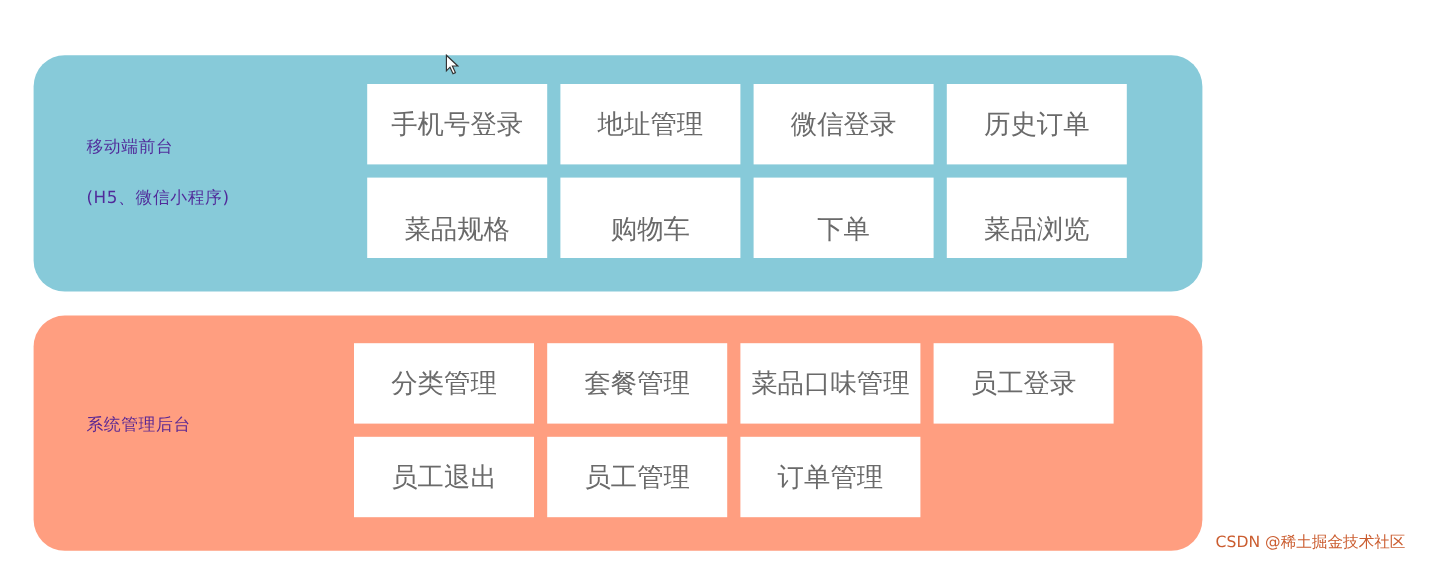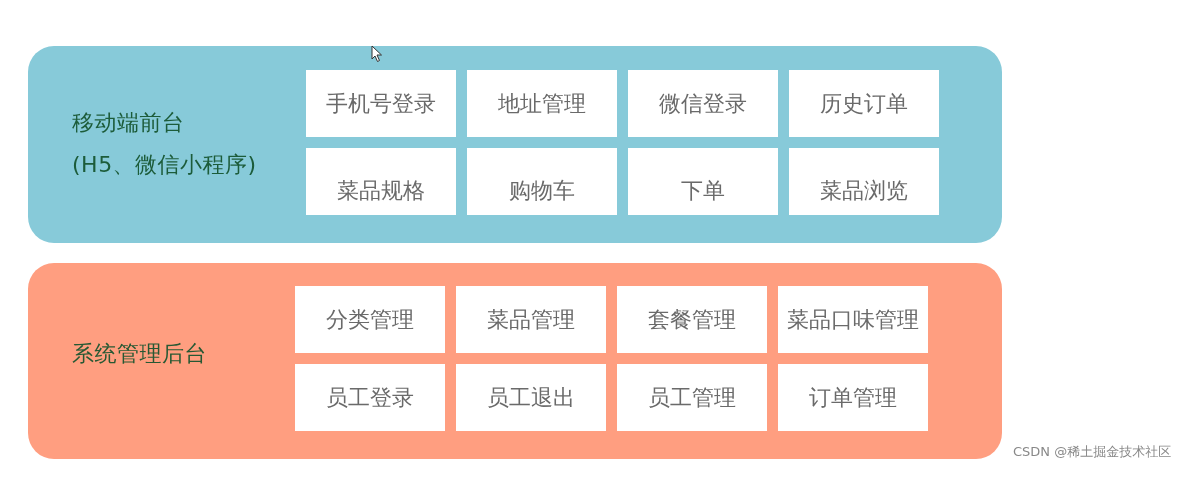--- a/index.html
+++ b/index.html
@@ -4,35 +4,35 @@
   <style>
     html, body { margin: 0; padding: 0; }
     body {
       width: 1201px; height: 485px; background: #ffffff; position: relative; overflow: hidden;
       font-family: "DejaVu Sans", "Liberation Sans", sans-serif;
     }
     .panel { position: absolute; left: 28px; width: 974px; border-radius: 26px; }
     .panel.front { top: 46px; height: 197px; background: #87cad9; }
     .panel.admin { top: 263px; height: 196px; background: #ff9e80; }
     .panel-title {
-      position: absolute; left: 44px; color: #14532d; opacity: 0.92;
-      font-size: 22px; line-height: 42px; letter-spacing: 0.5px; white-space: nowrap;
+      position: absolute; left: 44px; color: #4c1d95; opacity: 0.92;
+      font-size: 14px; line-height: 42px; letter-spacing: 0.5px; white-space: nowrap;
     }
     .panel.front .panel-title { top: 56px; }
     .panel.admin .panel-title { top: 71px; line-height: 40px; }
     .grid { position: absolute; display: grid; grid-template-columns: repeat(4, 150px); column-gap: 14px; row-gap: 15px; gap: 11px; }
     .panel.front .grid { left: 278px; top: 24px; grid-template-rows: 67px 67px; }
     .panel.admin .grid { left: 267px; top: 23px; grid-template-rows: 67px 67px; }
     .cell {
       background: #ffffff; color: #6a6a6a; font-size: 22px; display: flex; align-items: center; justify-content: center;
       white-space: nowrap; cursor: default;
     }
     .panel.front .cell:nth-child(n+5) { padding-top: 19px; box-sizing: border-box; }
     .cursor { position: absolute; left: 371px; top: 45px; width: 12px; height: 18px; }
-    .watermark { position: absolute; left: 1013px; top: 443px; color: #737373; font-size: 13px; opacity: 0.85; white-space: nowrap; }
+    .watermark { position: absolute; left: 1013px; top: 443px; color: #c2410c; font-size: 13px; opacity: 0.85; white-space: nowrap; }
   </style>
 </head>
 <body>
 
 <div class="panel front">
   <div class="panel-title">
     <div>移动端前台</div>
     <div>(H5、微信小程序)</div>
   </div>
   <div class="grid">
@@ -44,21 +44,20 @@
     <div class="cell">购物车</div>
     <div class="cell">下单</div>
     <div class="cell">菜品浏览</div>
   </div>
 </div>
 
 <div class="panel admin">
   <div class="panel-title">系统管理后台</div>
   <div class="grid">
     <div class="cell">分类管理</div>
-    <div class="cell">菜品管理</div>
     <div class="cell">套餐管理</div>
     <div class="cell">菜品口味管理</div>
     <div class="cell">员工登录</div>
     <div class="cell">员工退出</div>
     <div class="cell">员工管理</div>
     <div class="cell">订单管理</div>
   </div>
 </div>
 
 <svg class="cursor" viewBox="0 0 12 18">

